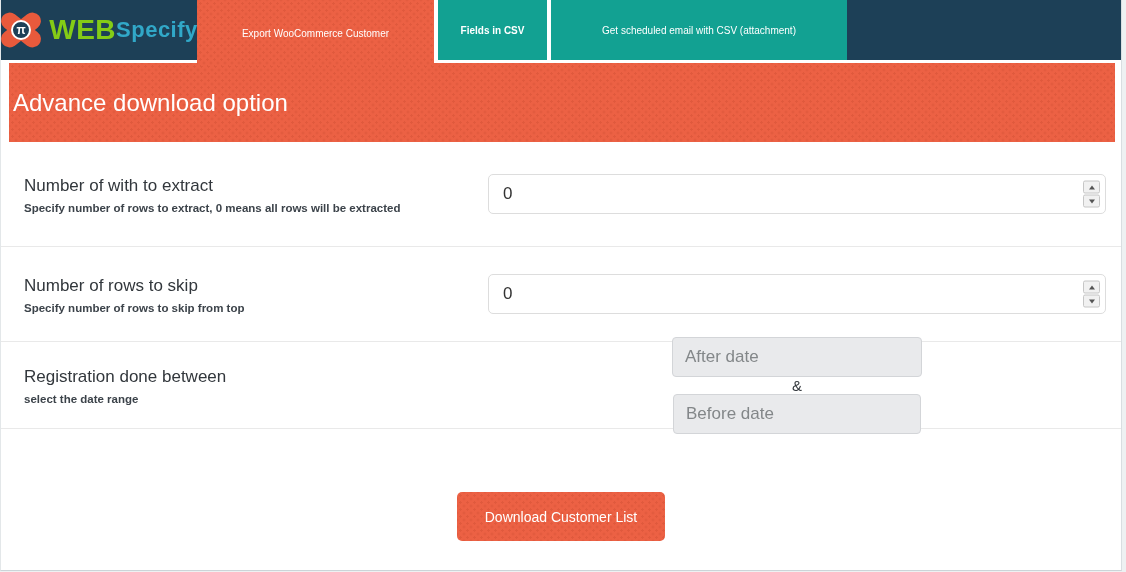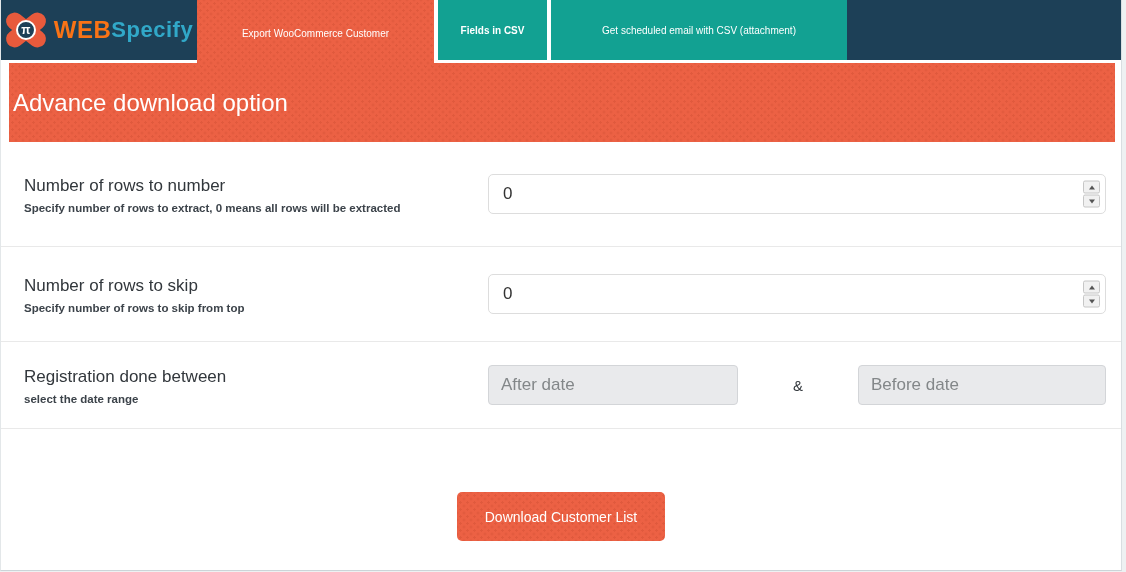--- a/index.html
+++ b/index.html
@@ -33,21 +33,21 @@
   }
   .logo-icon .bar.b1 { transform:translate(-50%,-50%) rotate(38deg); }
   .logo-icon .bar.b2 { transform:translate(-50%,-50%) rotate(-38deg); }
   .logo-icon .ring {
     position:absolute; left:50%; top:50%; transform:translate(-50%,-50%);
     width:20px; height:20px; border-radius:50%;
     background:#1d4057; border:2px solid #ffffff;
     display:flex; align-items:center; justify-content:center;
     color:#ffffff; font-size:12px; font-weight:bold; line-height:1;
   }
-  .brand-bold { color:#f97316; font-size:24px; font-weight:bold; letter-spacing:.5px; }
+  .brand-bold { color:#84cc16; font-size:28px; font-weight:bold; letter-spacing:.5px; }
   .brand-light { color:#31a8c8; font-size:22px; font-weight:bold; letter-spacing:.5px; }
   .tab {
     display:flex; align-items:center; justify-content:center;
     color:#ffffff; font-size:10px; cursor:pointer;
     padding:12px 20px; white-space:nowrap;
   }
   .dotted {
     background-color:#ec6144;
     background-image:
       radial-gradient(rgba(150,45,22,0.14) 1px, transparent 1.4px),
@@ -92,21 +92,21 @@
     display:flex; flex-direction:column; gap:1px;
   }
   .spin-btn {
     width:17px; height:13px; background:#f1f1f1;
     border:1px solid #c6c6c6; border-radius:2px;
     display:flex; align-items:center; justify-content:center; cursor:pointer;
   }
   .spin-btn span { display:block; width:0; height:0; }
   .spin-up span { border-left:3px solid transparent; border-right:3px solid transparent; border-bottom:4px solid #555; }
   .spin-down span { border-left:3px solid transparent; border-right:3px solid transparent; border-top:4px solid #555; }
-  .date-control { justify-content:space-between; }
+  .date-control { justify-content:space-between;flex-direction:column; }
   .date-input {
     height:40px; background:#e9eaec;
     border:1px solid #d3d5d8; border-radius:4px;
     font-family:inherit; font-size:17px; color:#444;
     padding:0 12px; outline:none;
   }
   .date-input::placeholder { color:#838789; opacity:1; }
   .date-after { width:250px; }
   .date-before { width:248px; }
   .amp { color:#32373c; font-size:15px; }
@@ -138,21 +138,21 @@
     <div class="tab tab-teal t3">Get scheduled email with CSV (attachment)</div>
     <div class="topbar-filler"></div>
   </div>
 
   <div class="banner dotted">
     <div class="banner-title">Advance download option</div>
   </div>
 
   <div class="form-row row-1">
     <div class="row-labels">
-      <div class="row-label">Number of rows to number</div>
+      <div class="row-label">Number of with to extract</div>
       <div class="row-desc">Specify number of rows to extract, 0 means all rows will be extracted</div>
     </div>
     <div class="row-control">
       <div class="num-wrap">
         <input class="num-input" type="text" value="0" style="">
         <div class="spinner">
           <div class="spin-btn spin-up">
               <span></span>
             </div>
           <div class="spin-btn spin-down">

